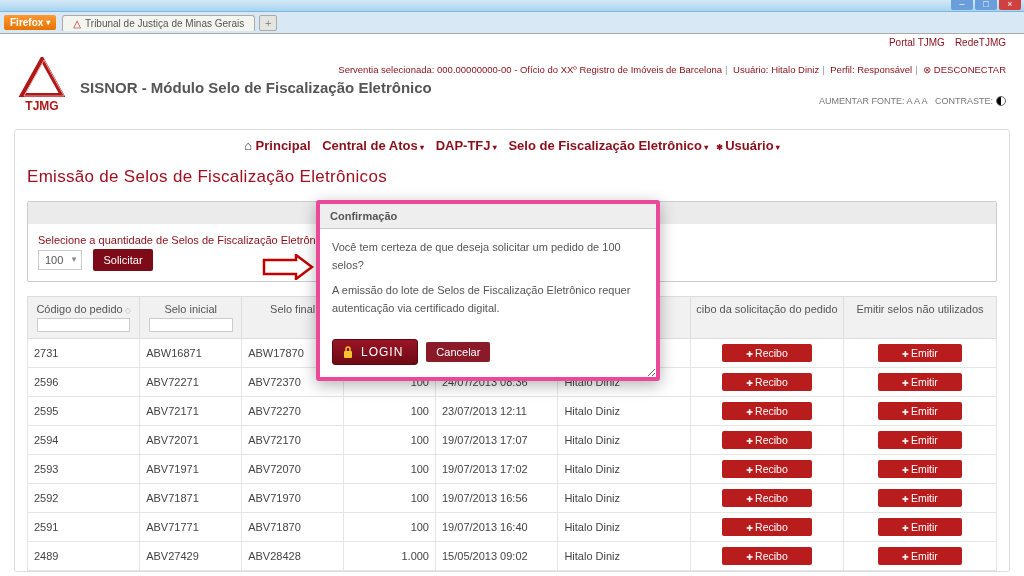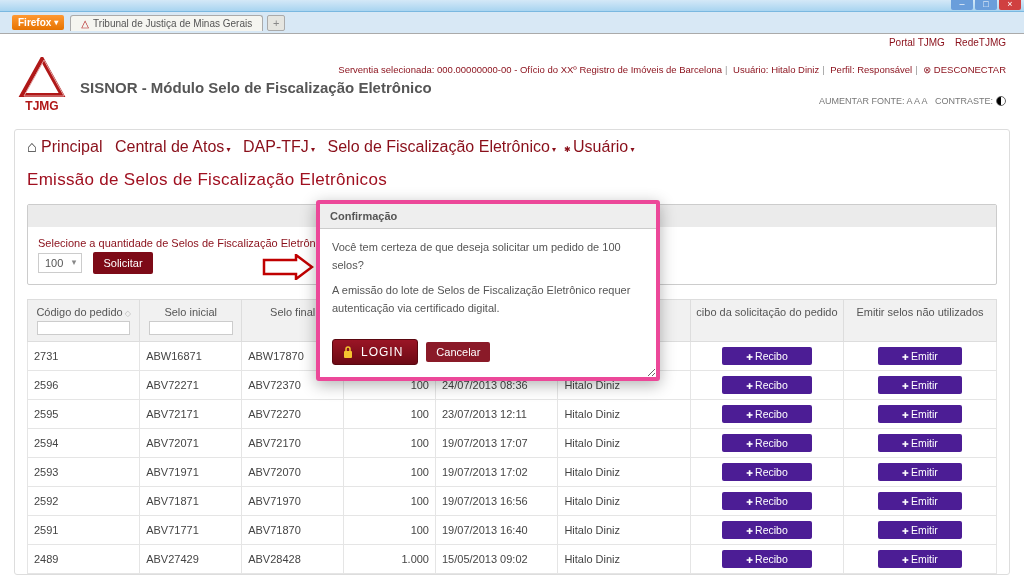--- a/index.html
+++ b/index.html
@@ -1,41 +1,41 @@
 <!DOCTYPE html>
 <html><head>
 <meta charset="utf-8">
 <style>
 * { margin:0; padding:0; box-sizing:border-box; }
 body { font-family:Arial,Helvetica,sans-serif; font-size:11px; background:#fff; color:#333; }
 .titlebar { background:linear-gradient(#d4e8f7,#a8d4f0); height:12px; border-bottom:1px solid #7ab8e0; position:relative; }
 .winbtns { position:absolute; right:3px; top:-2px; display:flex; gap:2px; }
 .winbtn { width:22px; height:12px; border-radius:2px; font-size:9px; text-align:center; line-height:12px; color:#fff; }
 .min { background:#6a9edb; } .max { background:#6a9edb; } .close { background:#d04040; }
-.tabs { background:#d8e8f5; height:22px; display:flex; align-items:center; padding:0 12px; border-bottom:1px solid #aaa; }
+.tabs { background:#d8e8f5; height:22px; display:flex; align-items:center; padding:0 4px; border-bottom:1px solid #aaa; }
 .ffbtn { background:linear-gradient(#ff9933,#e67300); color:#fff; font-size:10px; padding:2px 6px; border-radius:2px; margin-right:6px; font-weight:bold; display:inline-flex; align-items:center; }
 .ffbtn::after { content:"▾"; margin-left:3px; font-size:8px; }
 .tab { background:#f5f5f0; border:1px solid #aaa; border-bottom:none; padding:2px 10px; font-size:10px; display:flex; align-items:center; color:#555; border-radius:3px 3px 0 0; }
 .tabicon { color:#b01818; margin-right:4px; font-size:10px; }
 .addtab { margin-left:4px; width:18px; height:16px; background:#e5e5e0; border:1px solid #aaa; text-align:center; line-height:14px; font-size:11px; color:#888; border-radius:2px; }
 .topbar { background:#fff; padding:3px 18px; display:flex; justify-content:flex-end; gap:10px; color:#8a0f1a; font-size:10px; }
 .topbar span { cursor:pointer; }
 .header { display:flex; align-items:center; padding:6px 18px; }
 .logo { margin-right:14px; }
 .logo svg { display:block; }
 .brand { flex:1; }
 .brand h1 { color:#565656; font-size:15px; font-weight:bold; }
 .infoline { text-align:right; color:#8a0f1a; font-size:9.5px; margin-bottom:4px; }
 .infoline .sep { color:#999; margin:0 3px; }
 .disconnect { color:#8a0f1a; }
 .disconnect::before { content:"⊗ "; }
 .auxline { text-align:right; color:#777; font-size:9px; }
 .auxline .contrast { display:inline-block; width:10px; height:10px; border-radius:50%; background:linear-gradient(90deg,#000 50%,#fff 50%); border:1px solid #666; vertical-align:middle; margin-left:3px; }
 .content { margin:10px 14px; border:1px solid #ddd; border-radius:3px; padding:6px 12px 0; }
-.breadcrumb { display:flex; justify-content:flex-start; font-size:16px; padding:2px 0 8px; }
+.breadcrumb { display:flex; justify-content:center; font-size:13px; padding:2px 0 8px;font-weight:bold; }
 .breadcrumb .left span { color:#8a0f1a; margin-right:8px; cursor:pointer; }
 .breadcrumb .left span::after { content:" ▾"; font-size:8px; color:#8a0f1a; }
 .breadcrumb .left .home::before { content:"⌂ "; color:#333; }
 .breadcrumb .left .home::after { content:""; }
 .breadcrumb .left .noarr::after { content:""; }
 .breadcrumb .right { color:#8a0f1a; }
 .breadcrumb .right::before { content:"✱ "; font-size:8px; }
 .breadcrumb .right::after { content:" ▾"; font-size:8px; }
 h2.pagetitle { color:#a01020; font-family:Verdana,sans-serif; font-size:17px; font-weight:normal; margin:6px 0 14px; letter-spacing:0.3px; }
 .panel { border:1px solid #ccc; border-radius:2px; margin-bottom:14px; }
@@ -46,21 +46,21 @@
 .select::after { content:"▾"; position:absolute; right:5px; color:#888; font-size:9px; }
 .btn { background:#7d0a17; color:#fff; border:none; padding:5px 10px; font-size:11px; border-radius:2px; cursor:pointer; }
 .arrow { position:absolute; left:262px; top:254px; z-index:5; }
 .arrow svg { display:block; }
 table { width:100%; border-collapse:collapse; font-size:11px; }
 th { background:#f1f1f1; border:1px solid #ddd; padding:6px 4px; color:#555; font-weight:normal; text-align:center; vertical-align:top; }
 th input { width:90%; border:1px solid #ccc; height:14px; margin-top:3px; font-size:10px; }
 th .sort { color:#bbb; font-size:8px; margin-left:2px; }
 td { border:1px solid #e5e5e5; padding:5px 6px; color:#444; }
 td.right { text-align:right; }
-.smbtn { background:#4c1d95; color:#fff; padding:3px 24px; font-size:10.5px; border-radius:2px; display:inline-block; }
+.smbtn { background:#b91c1c; color:#fff; padding:3px 24px; font-size:10.5px; border-radius:2px; display:inline-block; }
 .smbtn::before { content:"✚ "; font-size:8px; }
 td.center { text-align:center; }
 .modal-backdrop { position:absolute; left:316px; top:200px; width:344px; background:#fff; border:4px solid #ec4899; border-radius:3px; box-shadow:0 4px 16px rgba(0,0,0,0.3); z-index:10; font-size:11px; resize:both; overflow:auto; }
 .modal-head { background:#eee; padding:6px 10px; font-weight:bold; color:#555; border-bottom:1px solid #ccc; }
 .modal-body { padding:10px 12px; color:#555; line-height:1.6; }
 .modal-body p { margin-bottom:8px; }
 .modal-foot { padding:4px 12px 12px; display:flex; gap:8px; align-items:center; }
 .loginbtn { background:linear-gradient(#9a1525,#6d0a15); color:#fff; padding:5px 14px 5px 8px; border-radius:3px; display:inline-flex; align-items:center; font-size:12px; letter-spacing:1px; border:1px solid #5a0710; }
 .loginbtn .lock { display:inline-block; width:14px; height:14px; margin-right:6px; }
 .cancelbtn { background:#8a1a28; color:#fff; padding:4px 10px; border-radius:2px; font-size:11px; }

